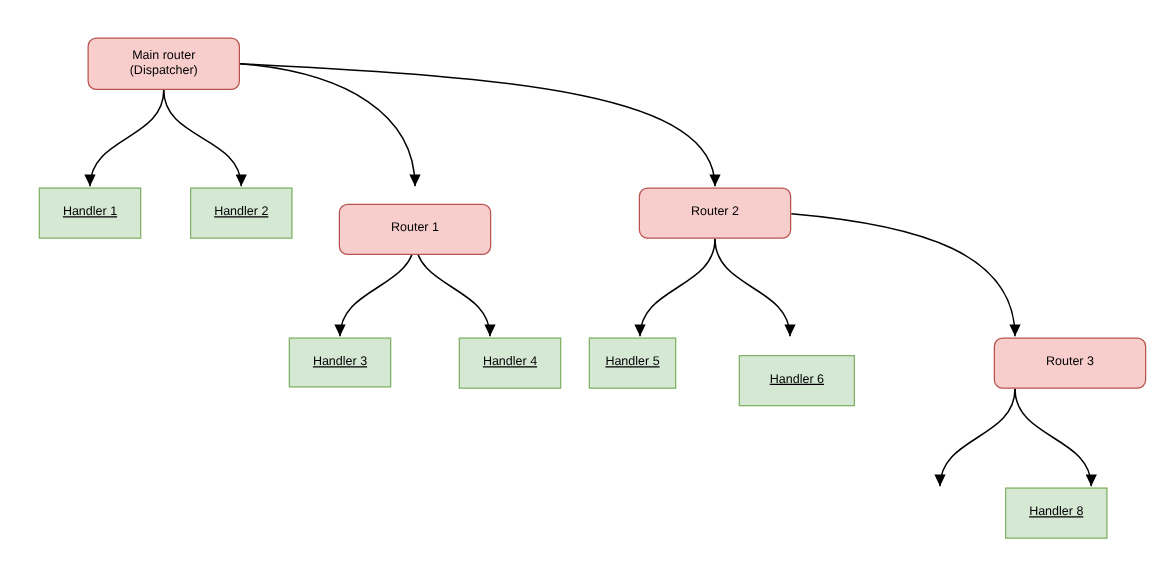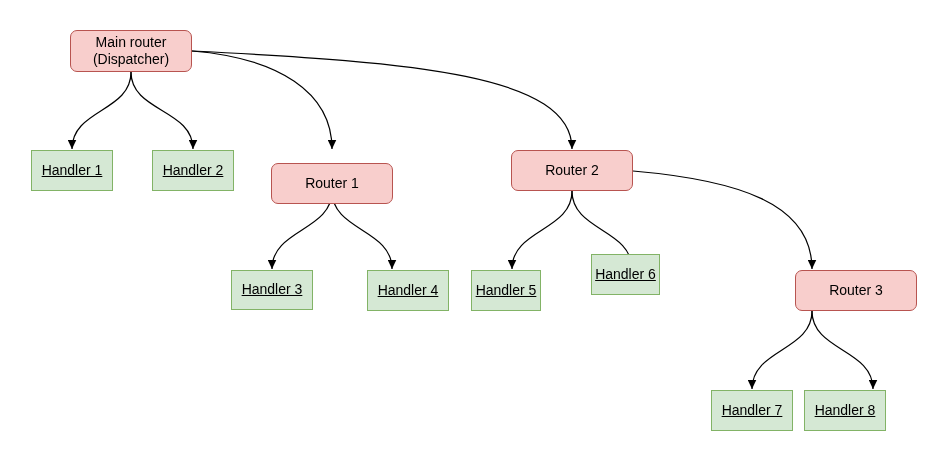--- a/index.html
+++ b/index.html
@@ -31,21 +31,21 @@
     stroke: none;
   }
   .node {
     position: absolute;
     box-sizing: border-box;
     display: flex;
     align-items: center;
     justify-content: center;
     text-align: center;
     font-family: "Liberation Sans", sans-serif;
-    font-size: 14px;
+    font-size: 10px;
     line-height: 1.25;
     color: var(--text, #000000);
     white-space: pre-line;
   }
   .router {
     background: var(--router-fill, #f8cecc);
     border: 1px solid var(--router-stroke, #b85450);
     border-radius: 7px;
   }
   .handler {
@@ -89,21 +89,20 @@
   <div class="node router" style="left:271px; top:150px; width:122px; height:41px;margin-top:13px;">Router 1</div>
 
   <div class="node router" style="left:511px; top:150px; width:122px; height:41px;text-align:right;">Router 2</div>
 
   <div class="node handler" style="left:231px; top:270px; width:82px; height:40px;">Handler 3</div>
 
   <div class="node handler" style="left:351px; top:270px; width:82px; height:41px;margin-left:16px;">Handler 4</div>
 
   <div class="node handler" style="left:471px; top:270px; width:70px; height:41px;text-align:right;">Handler 5</div>
 
-  <div class="node handler" style="left:591px; top:254px; width:69px; height:41px;">Handler 6</div>
+  <div class="node handler" style="left:591px; top:284px; width:93px; height:41px;">Handler 6</div>
 
   <div class="node router" style="left:751px; top:270px; width:122px; height:41px;margin-left:44px;">Router 3</div>
 
-  <div class="node handler" style="left:711px; top:390px; width:82px; height:41px;">Handler 7</div>
 
   <div class="node handler" style="left:804px; top:390px; width:82px; height:41px;">Handler 8</div>
 
 </div>
 
 </body></html>

